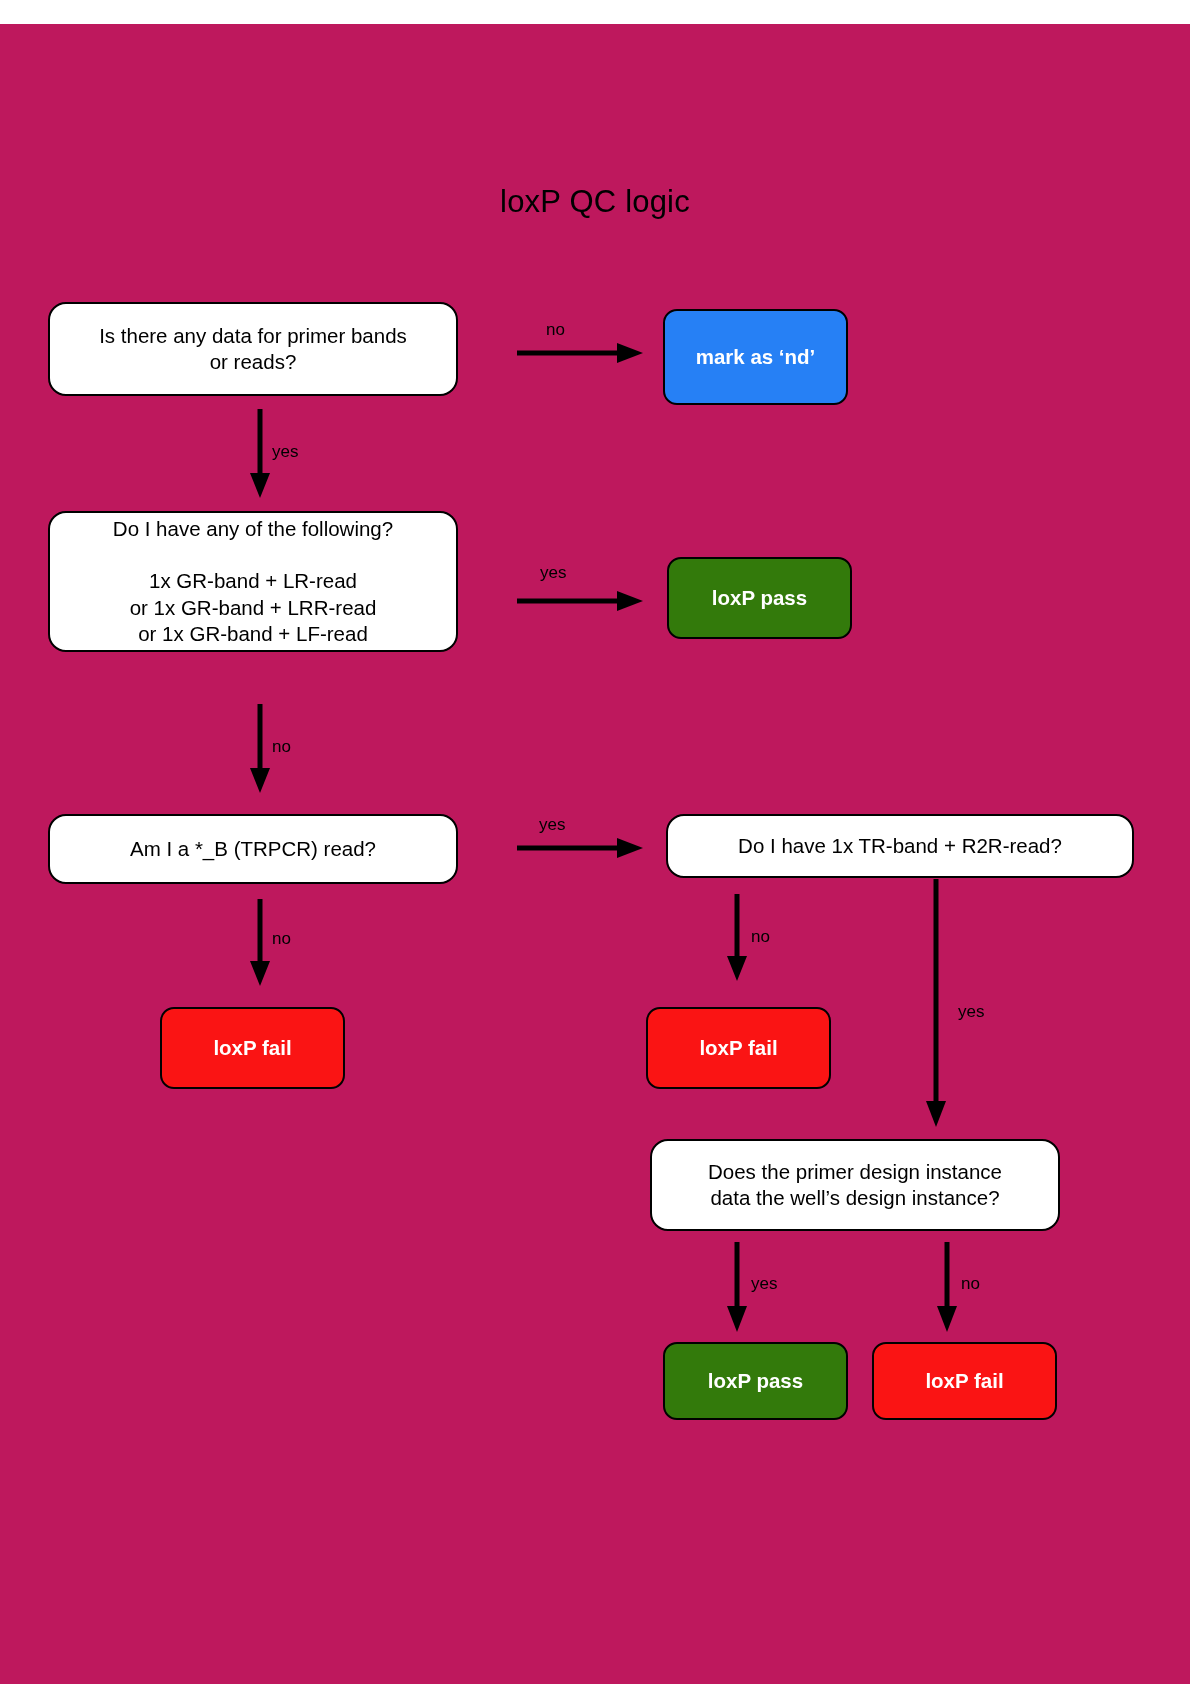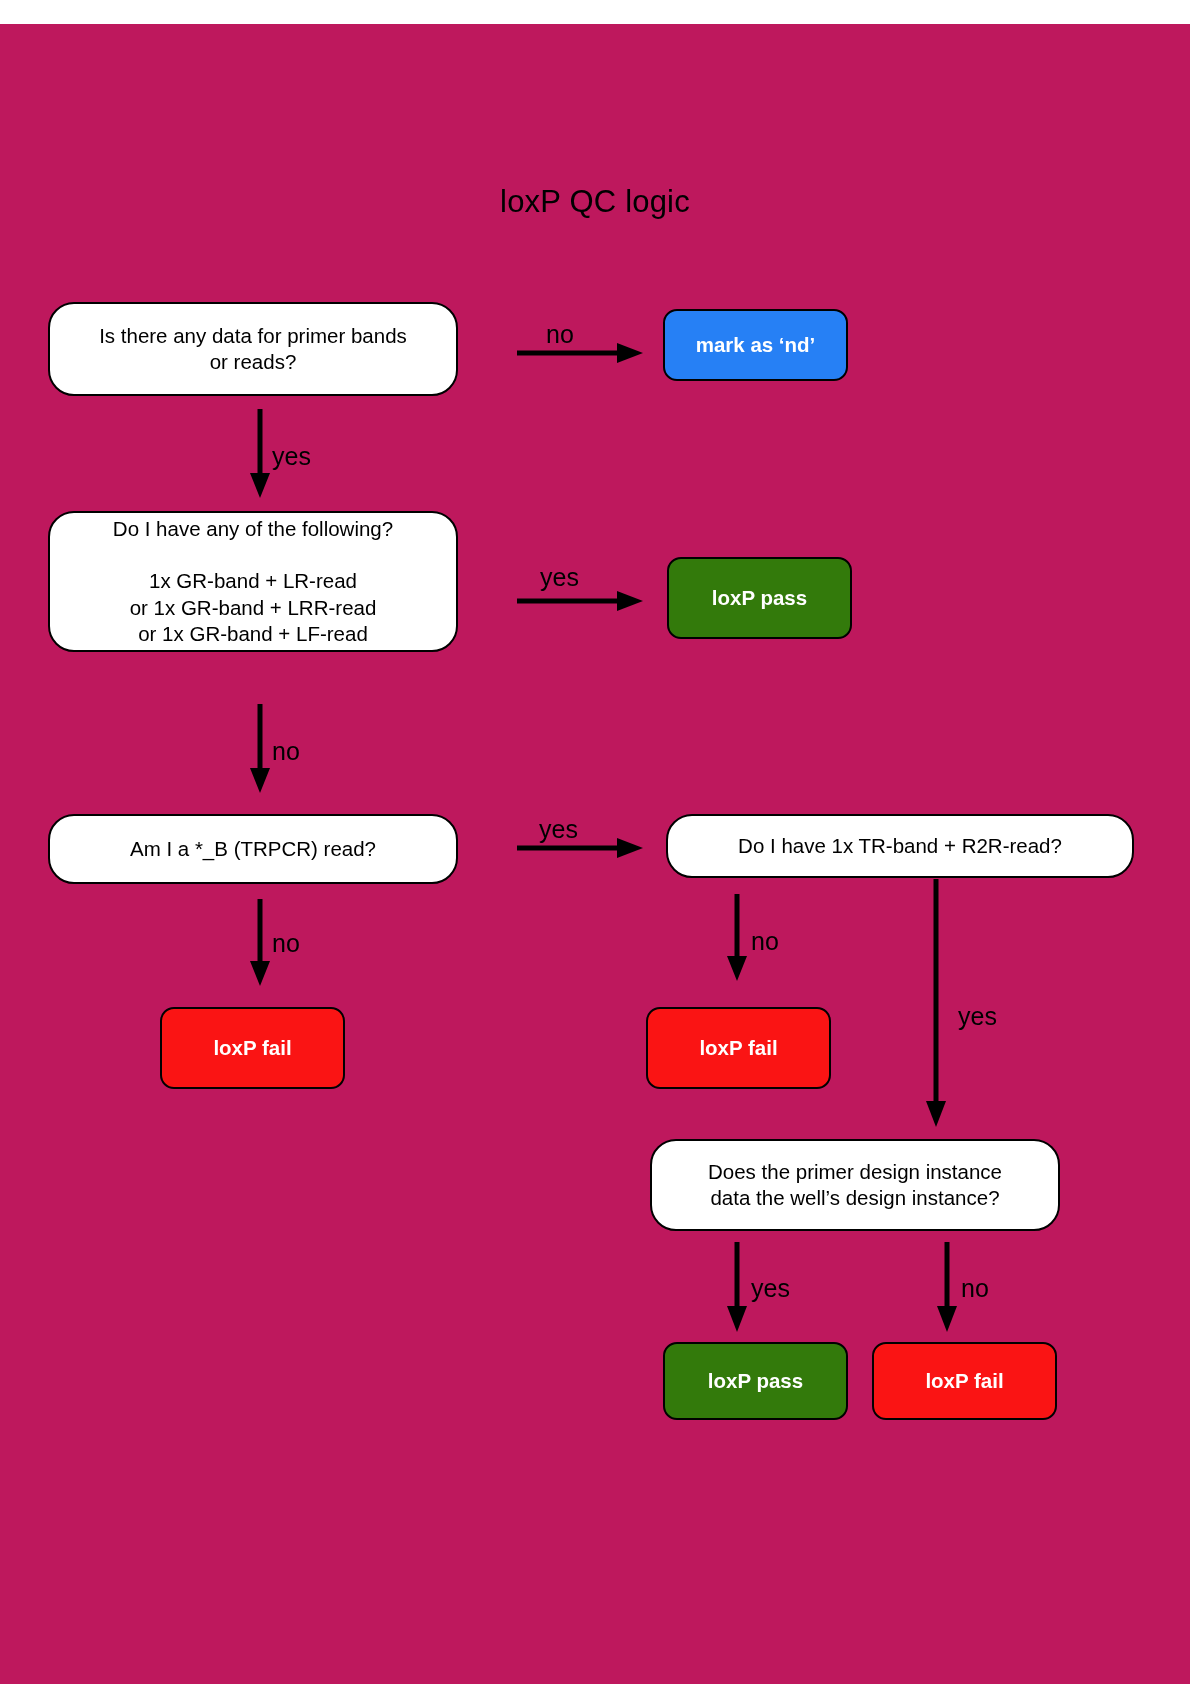--- a/index.html
+++ b/index.html
@@ -35,38 +35,38 @@
     box-sizing: border-box;
     border: 2.5px solid #000;
     display: flex;
     align-items: center;
     justify-content: center;
     text-align: center;
     line-height: 1.28;
   }
   .decision {
     background: #ffffff;
-    border-radius: 26px;
+    border-radius: 18px;
     font-size: 20.5px;
     color: #000;
     padding: 6px 12px;
   }
   .terminal {
     border-radius: 14px;
     font-weight: bold;
     font-size: 20.5px;
     color: #ffffff;
   }
   .terminal .tlabel { color: #ffffff; }
   .multiline { white-space: pre-line; }
 
   
   .edge-label {
     position: absolute;
-    font-size: 25px;
+    font-size: 17px;
     color: #000;
     white-space: nowrap;
   }
 
   
   .arrow {
     position: absolute;
   }
   .arrow svg { display: block; overflow: visible; }
 </style>
@@ -83,21 +83,21 @@
   </div>
 
   <div class="arrow" style="left:515px; top:318px;">
     <svg width="130" height="22" viewBox="0 0 130 22">
       <line x1="2" y1="11" x2="104" y2="11" stroke="#000" stroke-width="5"></line>
       <polygon points="102,1 128,11 102,21" fill="#000"></polygon>
     </svg>
   </div>
   <div class="edge-label" style="left:546px; top:296px;">no</div>
 
-  <div class="node terminal" style="left:663px; top:285px; width:185px; height:72px; background:#2680f5;">
+  <div class="node terminal" style="left:663px; top:285px; width:185px; height:96px; background:#2680f5;">
     <span class="tlabel">mark as ‘nd’</span>
   </div>
 
   <div class="arrow" style="left:249px; top:385px;">
     <svg width="22" height="90" viewBox="0 0 22 90">
       <line x1="11" y1="0" x2="11" y2="66" stroke="#000" stroke-width="5"></line>
       <polygon points="1" fill="#000"></polygon>
       <polygon points="1,64 21,64 11,89" fill="#000"></polygon>
     </svg>
   </div>

